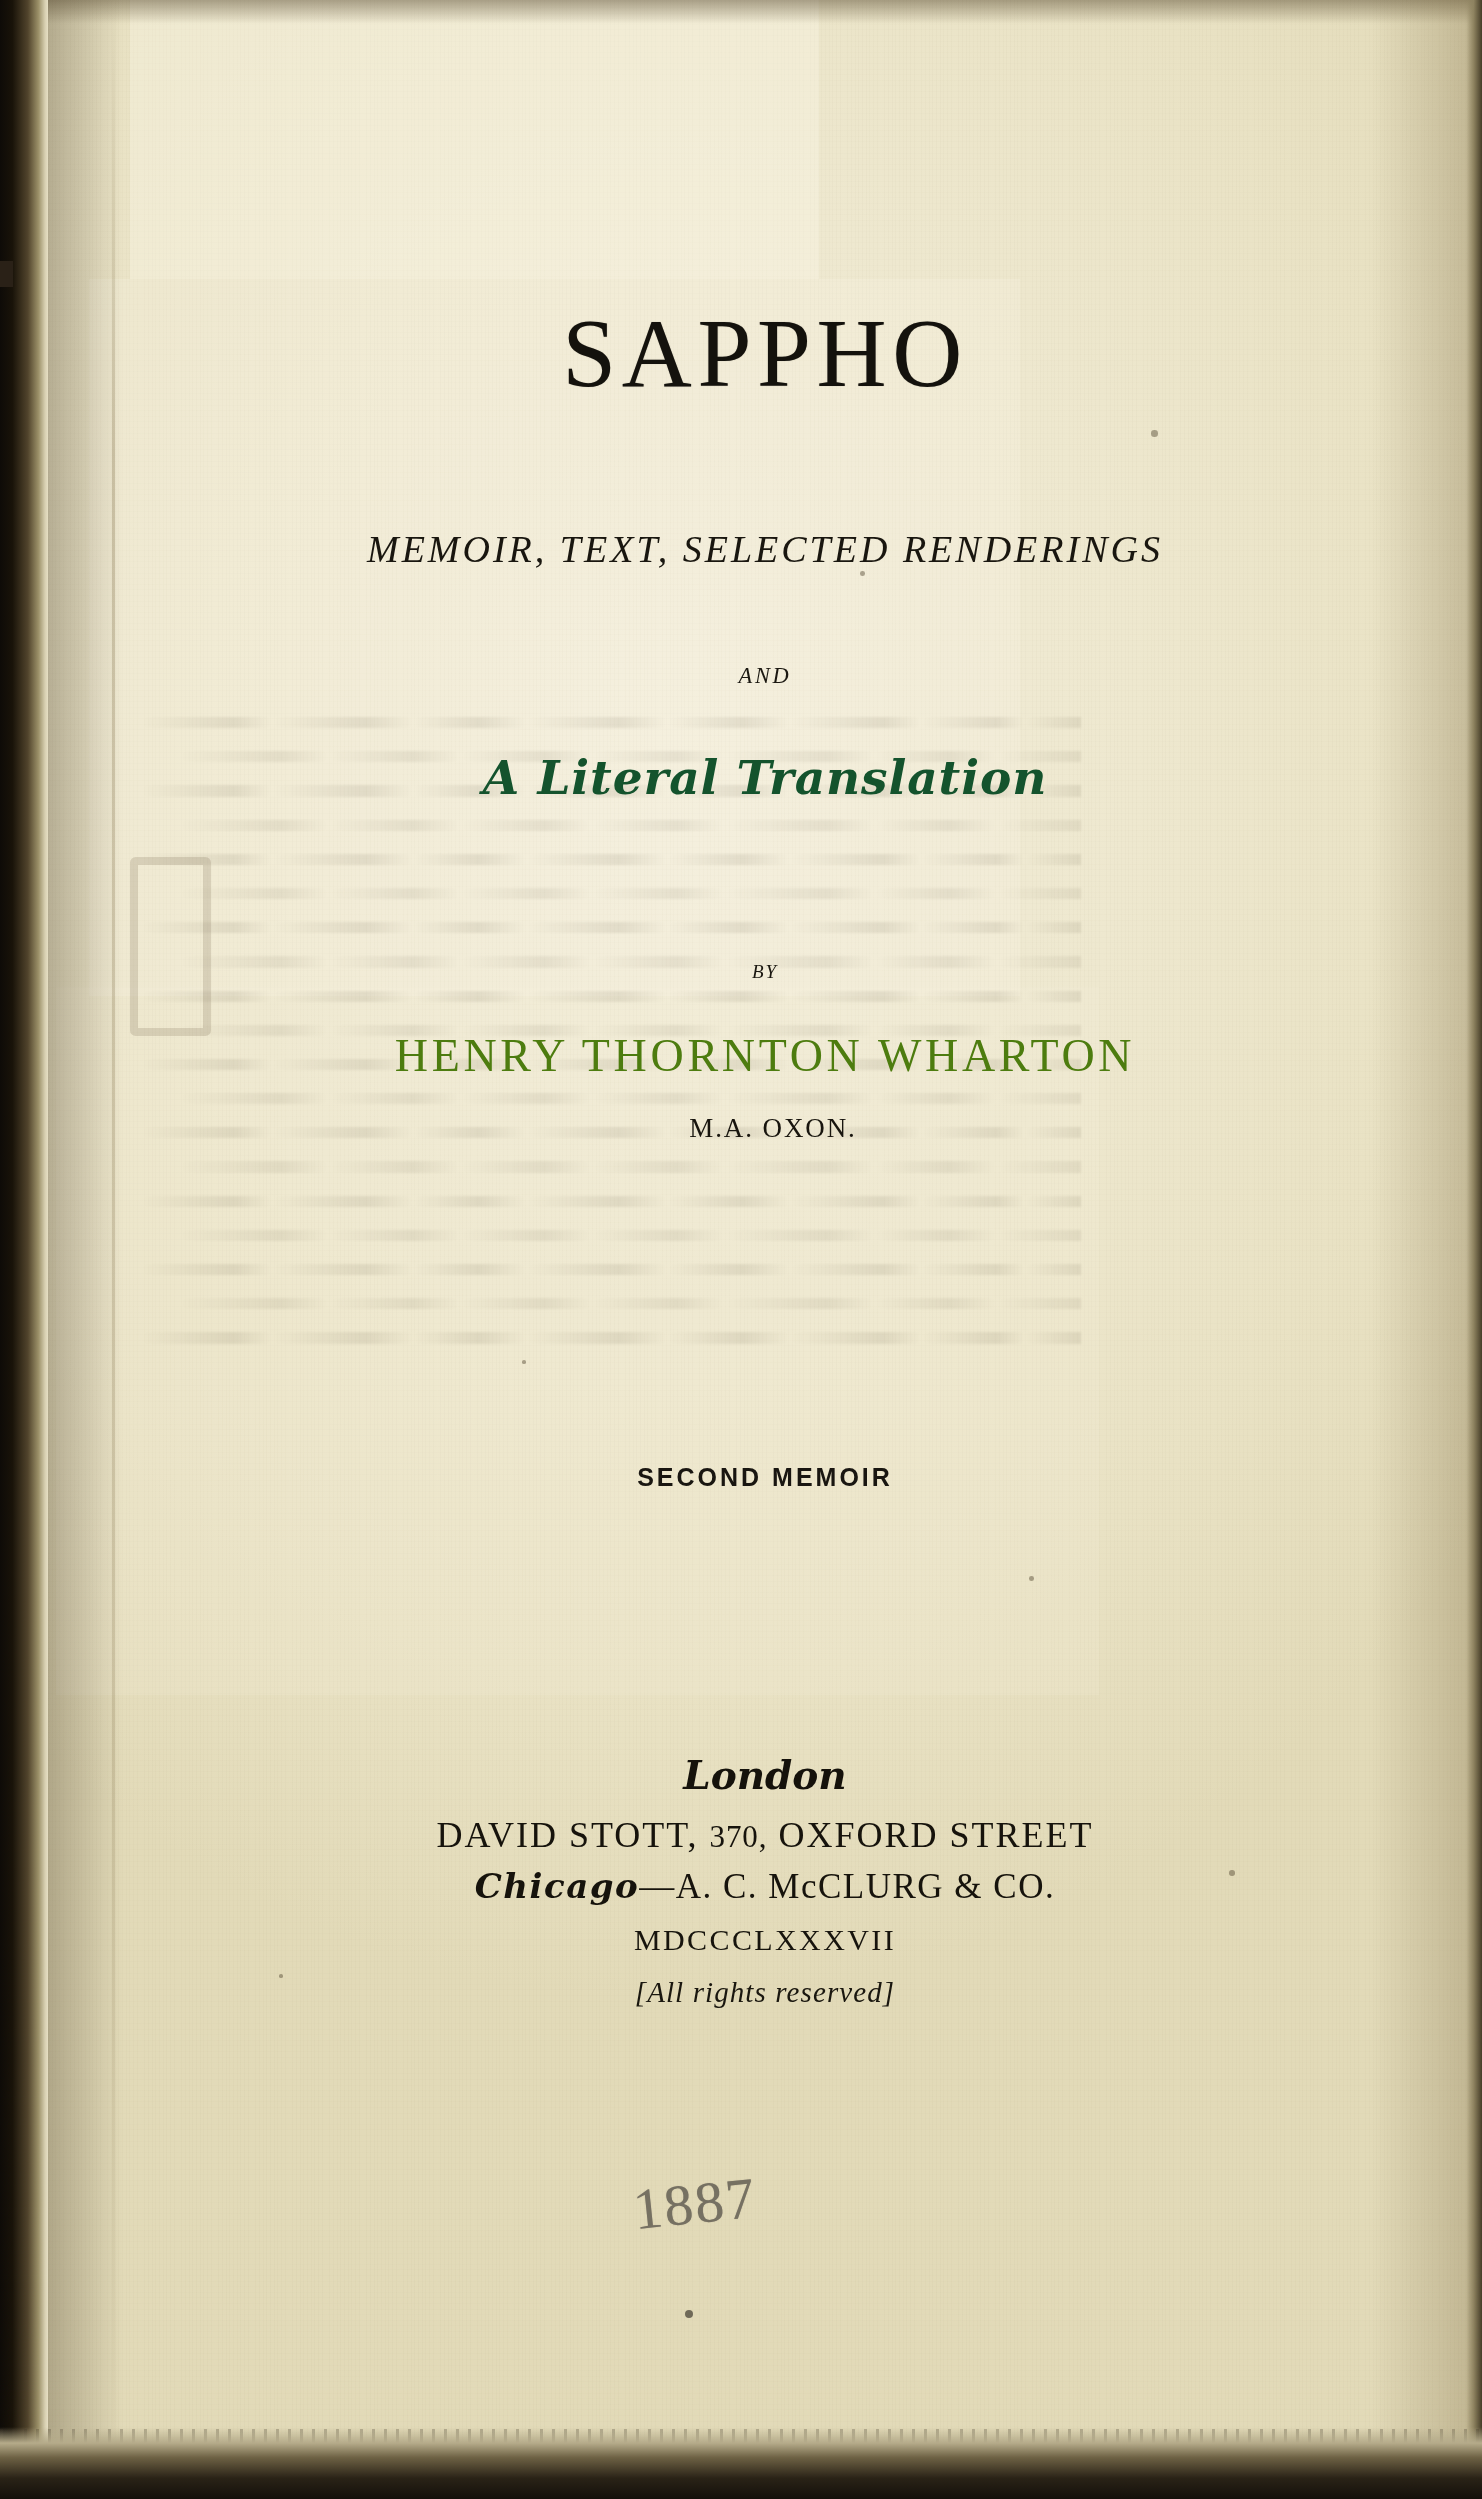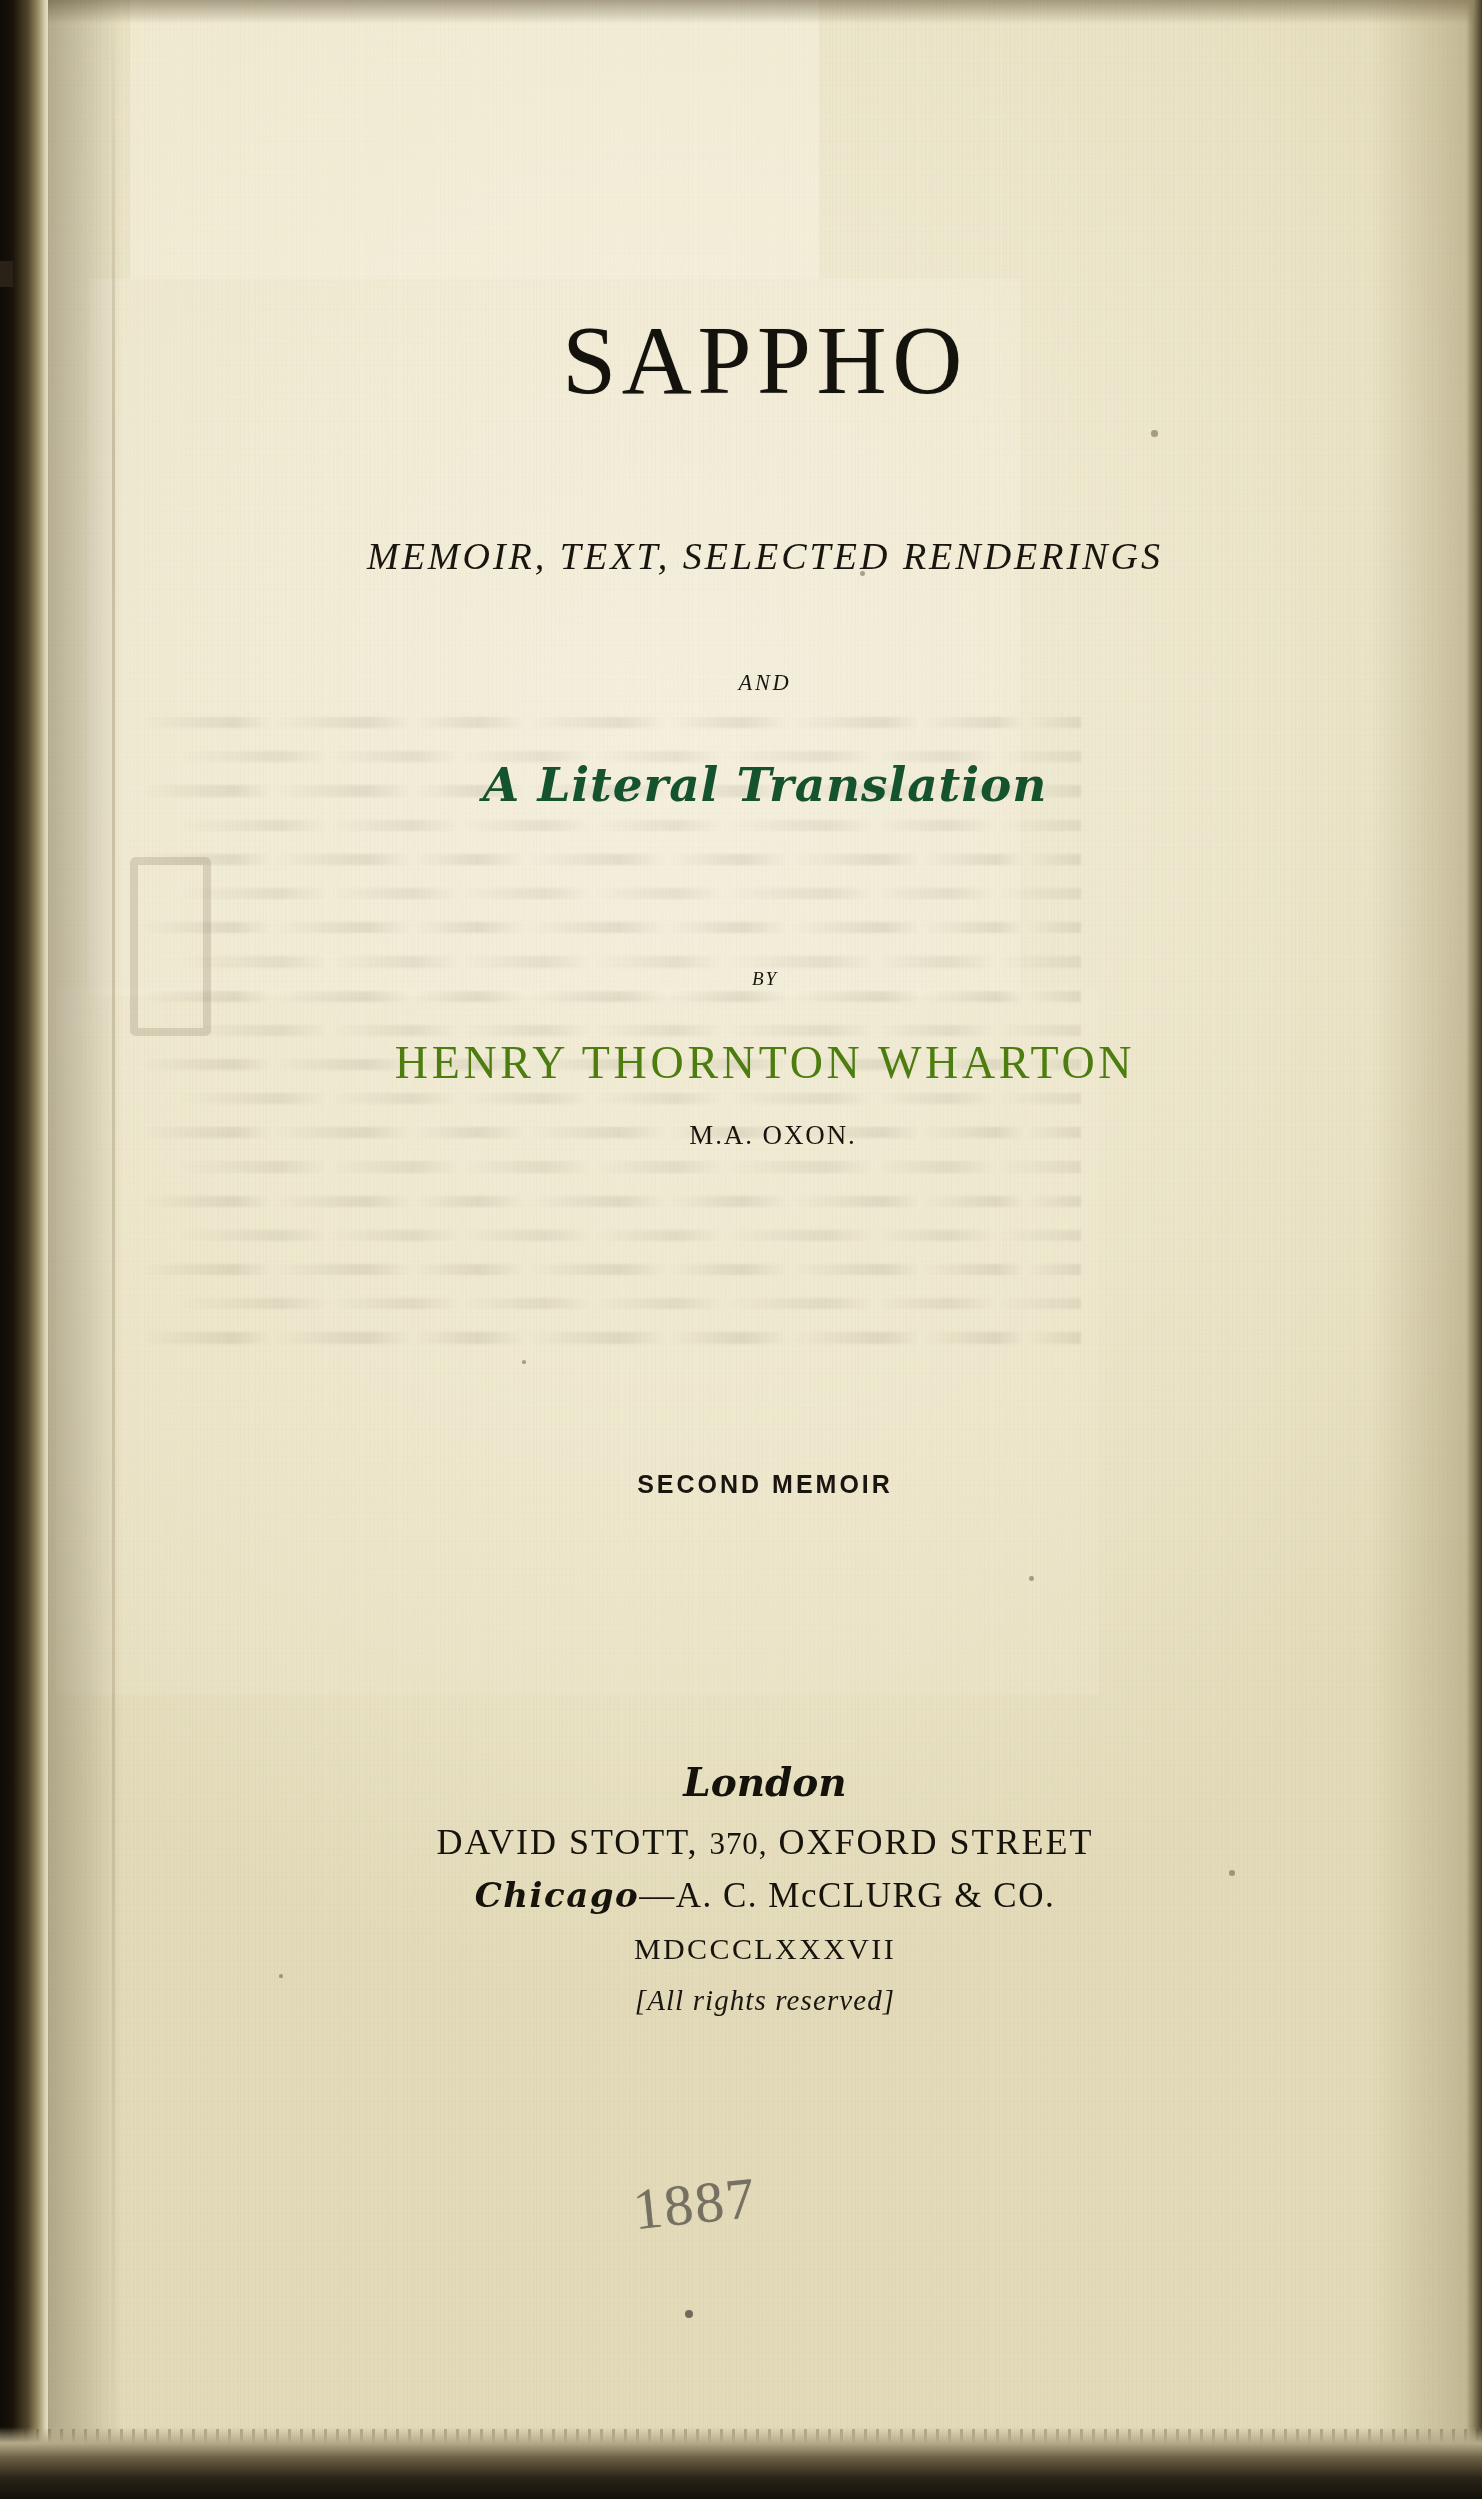--- a/index.html
+++ b/index.html
@@ -181,21 +181,21 @@
 
   
   #title-block {
     position: absolute;
     left: 48px; top: 0;
     width: 1434px; height: 2500px;
     text-align: center;
     color: #191611;
   }
 
-  .ln { margin: 12px; padding: 0; }
+  .ln { margin: 5px; padding: 0; }
 
   .main-title {
     position: absolute;
     left: 0; right: 0; top: 300px;
     font-family: "Liberation Serif", serif;
     font-size: 97px;
     letter-spacing: 5.6px;
     line-height: 1;
     color: #14120d;
     text-shadow: 0 0 0.9px rgba(25,20,12,0.35);

